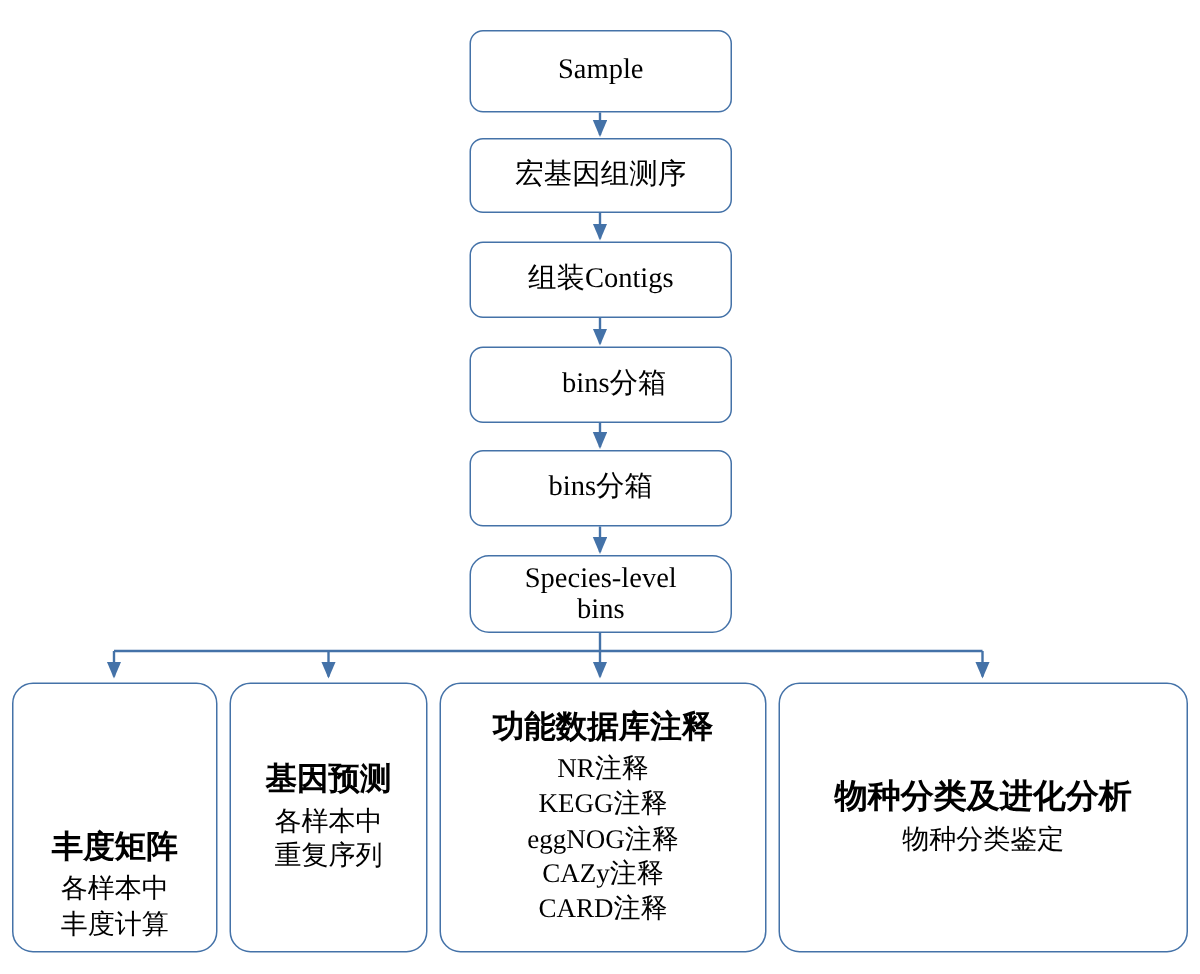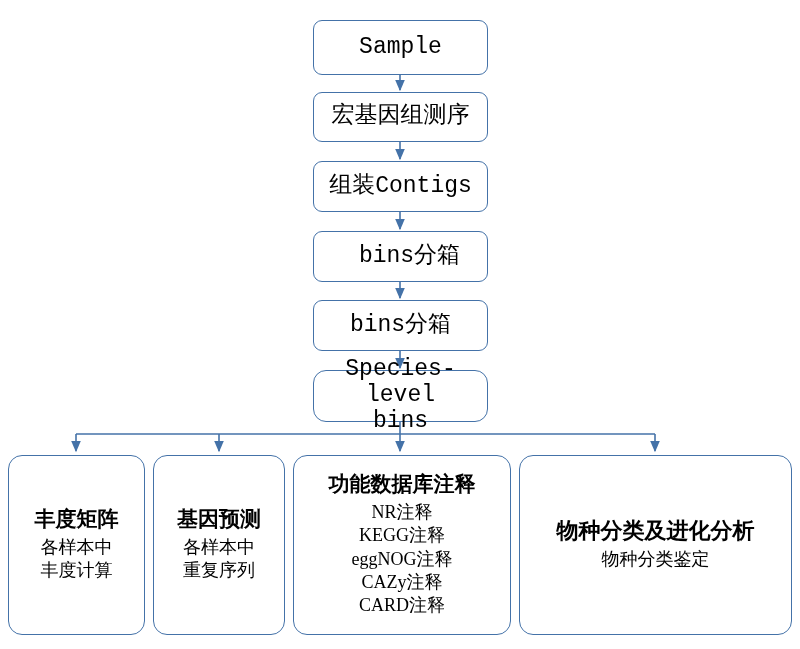--- a/index.html
+++ b/index.html
@@ -29,22 +29,21 @@
     border-radius: 9px;
     background: #ffffff;
     display: flex;
     flex-direction: column;
     align-items: center;
     justify-content: center;
     text-align: center;
     line-height: 1.18;
   }
   .chain-node {
-    font-size: 23px;
-    font-family: Liberation Mono, monospace;
+    font-size: 19px;
   }
   .chain-node.two-line {
     line-height: 1.12;
     border-radius: 13px;
   }
   .leaf-node {
     border-radius: 14px;
     padding: 6px 4px;
   }
   .leaf-title {
@@ -113,21 +112,21 @@
   </div>
 
   <div class="node chain-node" style="left:313px; top:300px; width:175px; height:51px;">
     <span>bins分箱</span>
   </div>
 
   <div class="node chain-node two-line" style="left:313px; top:370px; width:175px; height:52px; padding:0 28px;">
     <span>Species-level bins</span>
   </div>
 
-  <div class="node leaf-node" style="left:8px; top:455px; width:137px; height:180px;">
+  <div class="node leaf-node" style="left:8px; top:455px; width:137px; height:180px;justify-content:flex-end;">
     <div class="leaf-title">丰度矩阵</div>
     <div class="leaf-line">各样本中</div>
     <div class="leaf-line">丰度计算</div>
   </div>
 
   <div class="node leaf-node" style="left:153px; top:455px; width:132px; height:180px;">
     <div class="leaf-title">基因预测</div>
     <div class="leaf-line">各样本中</div>
     <div class="leaf-line">重复序列</div>
   </div>

